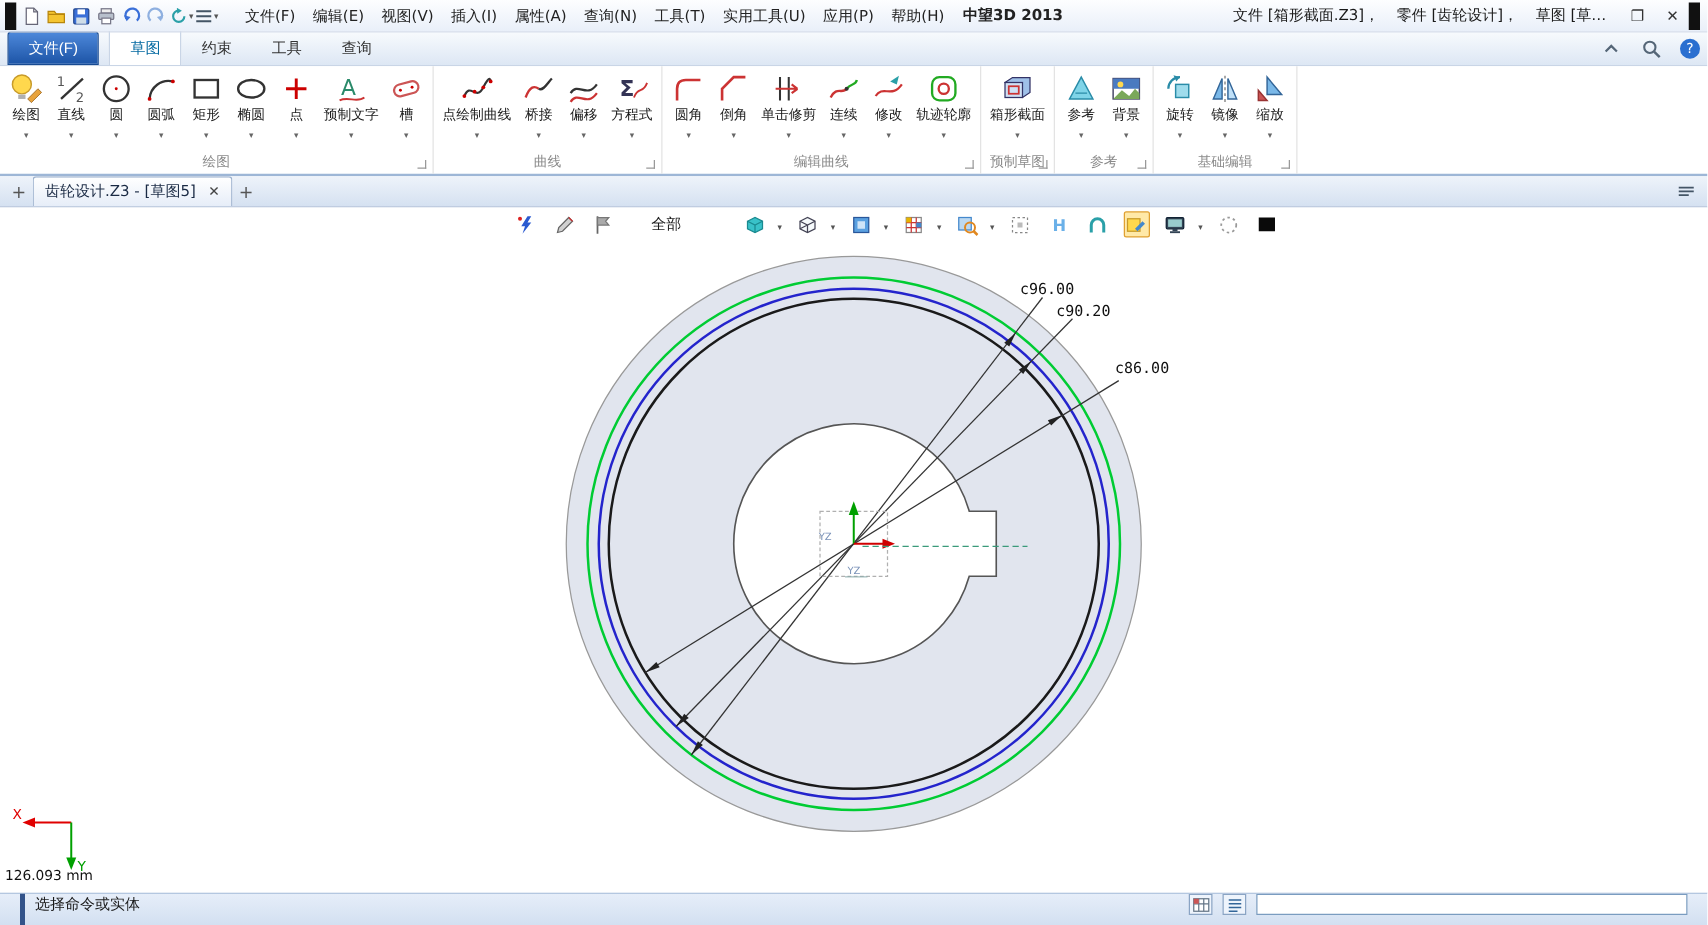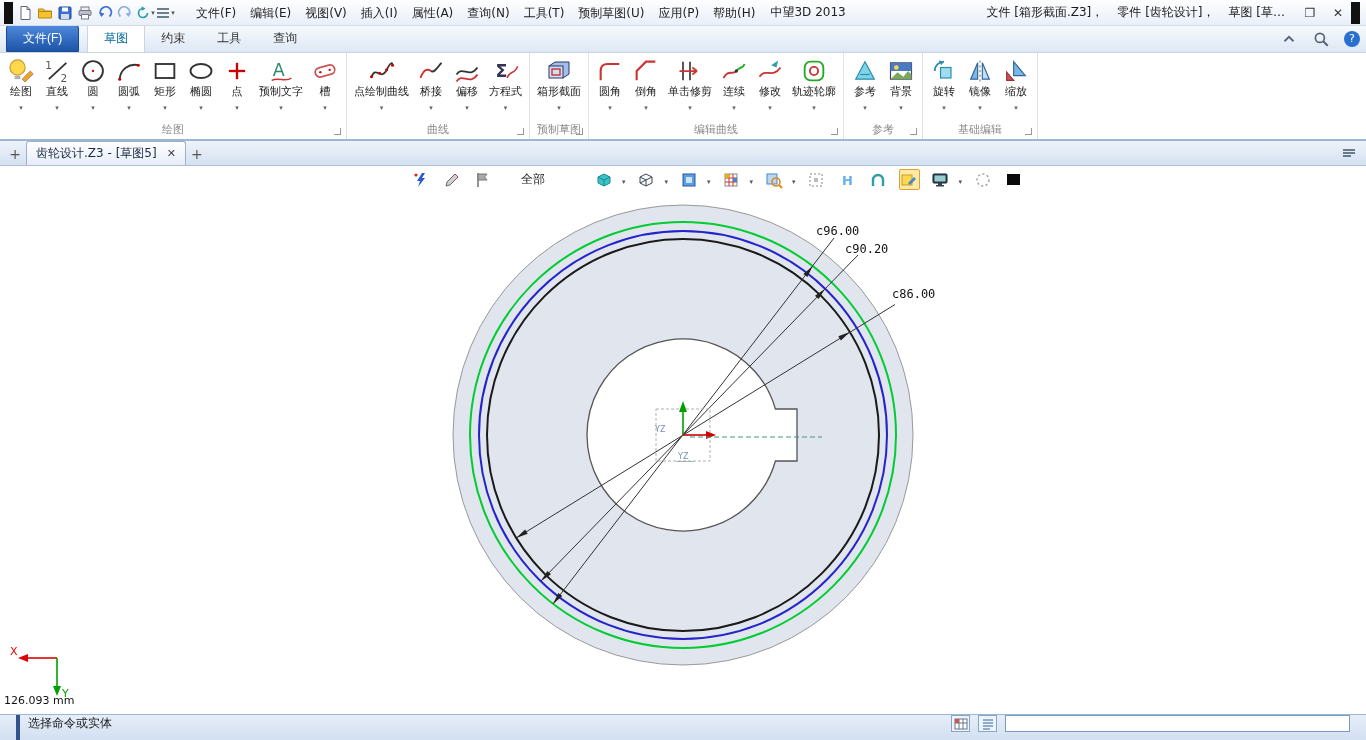--- a/index.html
+++ b/index.html
@@ -7,21 +7,21 @@
     font-family:"DejaVu Sans","Liberation Sans",sans-serif;font-size:12px;color:#222}
   
   .titlebar{height:26px;background:linear-gradient(#fdfeff,#e9eff9);border-bottom:1px solid #d4dcea;
     display:flex;align-items:center;padding:0 4px;position:relative}
   .edge-dark{width:9px;height:22px;background:#111;margin-right:2px}
   .qicon{width:20px;height:20px;display:flex;align-items:center;justify-content:center}
   .qicon svg{width:16px;height:16px}
   .qdd::after{content:"▾";font-size:7px;color:#555}
   .menus{display:flex;margin-left:14px}
   .menu-item{padding:0 7px;line-height:24px;white-space:nowrap}
-  .app-title{font-weight:normal;margin-left:8px;white-space:nowrap}
+  .app-title{font-weight:bold;margin-left:8px;white-space:nowrap}
   .doc-refs{margin-left:auto;display:flex;gap:14px;white-space:nowrap;color:#1a1a1a}
   .winbtns{display:flex;gap:10px;margin:0 4px 0 16px}
   .winbtn{width:18px;text-align:center;color:#333;cursor:default}
   
   .tabrow{height:27px;background:linear-gradient(#f7fafd,#dde7f4);display:flex;align-items:flex-end;
     padding:0 6px;border-bottom:1px solid #c9d5e6}
   .file-btn{background:linear-gradient(#4d88da,#1d55a7);color:#fff;border:1px solid #174a92;
     border-radius:3px 3px 0 0;padding:4px 16px;font-size:12px;margin-right:8px;cursor:default}
   .tab{padding:5px 16px;color:#333;cursor:default}
   .tab.active{background:#fff;border:1px solid #c9d5e6;border-bottom:none;color:#0369a1}
@@ -129,21 +129,21 @@
       </svg>
     </span>
   <nav class="menus">
     <span class="menu-item">文件(F)</span>
     <span class="menu-item">编辑(E)</span>
     <span class="menu-item">视图(V)</span>
     <span class="menu-item">插入(I)</span>
     <span class="menu-item">属性(A)</span>
     <span class="menu-item">查询(N)</span>
     <span class="menu-item">工具(T)</span>
-    <span class="menu-item">预制草图(U)</span>
+    <span class="menu-item">实用工具(U)</span>
     <span class="menu-item">应用(P)</span>
     <span class="menu-item">帮助(H)</span>
   </nav>
   <span class="app-title">中望3D 2013</span>
   <div class="doc-refs">
     <span>文件 [箱形截面.Z3]，</span>
     <span>零件 [齿轮设计]，</span>
     <span>草图 [草…</span>
   </div>
   <div class="winbtns">
@@ -294,84 +294,84 @@
           <span class="rlabel">方程式</span>
           <span class="dd"></span>
         </div>
     </div>
     <div class="rib-footer"><span class="gname">曲线</span><span class="launcher"></span></div>
   </div>
 
   <div class="rib-group">
     <div class="rib-buttons">
       <div class="rbtn">
+          <svg viewBox="0 0 24 24">
+            <path d="M4 20L4 12Q4 6 10 6L20 6" fill="none" stroke="#c33" stroke-width="1.8"></path>
+          </svg>
+          <span class="rlabel">圆角</span>
+          <span class="dd"></span>
+        </div>
+      <div class="rbtn">
+          <svg viewBox="0 0 24 24">
+            <path d="M4 20L4 12L12 4L20 4" fill="none" stroke="#c33" stroke-width="1.8"></path>
+          </svg>
+          <span class="rlabel">倒角</span>
+          <span class="dd"></span>
+        </div>
+      <div class="rbtn">
+          <svg viewBox="0 0 24 24">
+            <line x1="6" y1="4" x2="6" y2="20" stroke="#333" stroke-width="1.4"></line>
+            <line x1="12" y1="4" x2="12" y2="20" stroke="#333" stroke-width="1.4"></line>
+            <path d="M3 12L18 12M18 12l-4-3M18 12l-4 3" stroke="#c33" fill="none" stroke-width="1.5"></path>
+          </svg>
+          <span class="rlabel">单击修剪</span>
+          <span class="dd"></span>
+        </div>
+      <div class="rbtn">
+          <svg viewBox="0 0 24 24">
+            <path d="M3 18C7 10 11 16 14 12" fill="none" stroke="#c33" stroke-width="1.6"></path>
+            <path d="M14 12C17 8 20 10 21 6" fill="none" stroke="#2a2" stroke-width="1.6"></path>
+            <circle cx="14" cy="12" r="1.4" fill="#333"></circle>
+          </svg>
+          <span class="rlabel">连续</span>
+          <span class="dd"></span>
+        </div>
+      <div class="rbtn">
+          <svg viewBox="0 0 24 24">
+            <path d="M3 17C8 9 14 19 21 9" fill="none" stroke="#c33" stroke-width="1.5"></path>
+            <path d="M13 7l6-4-1.5 6Z" fill="#2aa0a8"></path>
+          </svg>
+          <span class="rlabel">修改</span>
+          <span class="dd"></span>
+        </div>
+      <div class="rbtn">
+          <svg viewBox="0 0 24 24">
+            <rect x="4" y="4" width="16" height="16" rx="5" fill="none" stroke="#2a2" stroke-width="1.6"></rect>
+            <circle cx="12" cy="12" r="3.5" fill="none" stroke="#c33" stroke-width="1.6"></circle>
+          </svg>
+          <span class="rlabel">轨迹轮廓</span>
+          <span class="dd"></span>
+        </div>
+    </div>
+    <div class="rib-footer"><span class="gname">编辑曲线</span><span class="launcher"></span></div>
+  </div>
+
+  <div class="rib-group">
+    <div class="rib-buttons">
+      <div class="rbtn">
           <svg viewBox="0 0 28 28">
             <path d="M4 9l6-4h14v12l-6 4z" fill="#9fc0e8" stroke="#336"></path>
             <rect x="4" y="9" width="14" height="12" fill="#cfe0f4" stroke="#336"></rect>
             <rect x="7" y="12" width="8" height="6" fill="none" stroke="#c33" stroke-width="1.4"></rect>
           </svg>
           <span class="rlabel">箱形截面</span>
           <span class="dd"></span>
         </div>
     </div>
     <div class="rib-footer"><span class="gname">预制草图</span><span class="launcher"></span></div>
-  </div>
-
-  <div class="rib-group">
-    <div class="rib-buttons">
-      <div class="rbtn">
-          <svg viewBox="0 0 24 24">
-            <path d="M4 20L4 12Q4 6 10 6L20 6" fill="none" stroke="#c33" stroke-width="1.8"></path>
-          </svg>
-          <span class="rlabel">圆角</span>
-          <span class="dd"></span>
-        </div>
-      <div class="rbtn">
-          <svg viewBox="0 0 24 24">
-            <path d="M4 20L4 12L12 4L20 4" fill="none" stroke="#c33" stroke-width="1.8"></path>
-          </svg>
-          <span class="rlabel">倒角</span>
-          <span class="dd"></span>
-        </div>
-      <div class="rbtn">
-          <svg viewBox="0 0 24 24">
-            <line x1="6" y1="4" x2="6" y2="20" stroke="#333" stroke-width="1.4"></line>
-            <line x1="12" y1="4" x2="12" y2="20" stroke="#333" stroke-width="1.4"></line>
-            <path d="M3 12L18 12M18 12l-4-3M18 12l-4 3" stroke="#c33" fill="none" stroke-width="1.5"></path>
-          </svg>
-          <span class="rlabel">单击修剪</span>
-          <span class="dd"></span>
-        </div>
-      <div class="rbtn">
-          <svg viewBox="0 0 24 24">
-            <path d="M3 18C7 10 11 16 14 12" fill="none" stroke="#c33" stroke-width="1.6"></path>
-            <path d="M14 12C17 8 20 10 21 6" fill="none" stroke="#2a2" stroke-width="1.6"></path>
-            <circle cx="14" cy="12" r="1.4" fill="#333"></circle>
-          </svg>
-          <span class="rlabel">连续</span>
-          <span class="dd"></span>
-        </div>
-      <div class="rbtn">
-          <svg viewBox="0 0 24 24">
-            <path d="M3 17C8 9 14 19 21 9" fill="none" stroke="#c33" stroke-width="1.5"></path>
-            <path d="M13 7l6-4-1.5 6Z" fill="#2aa0a8"></path>
-          </svg>
-          <span class="rlabel">修改</span>
-          <span class="dd"></span>
-        </div>
-      <div class="rbtn">
-          <svg viewBox="0 0 24 24">
-            <rect x="4" y="4" width="16" height="16" rx="5" fill="none" stroke="#2a2" stroke-width="1.6"></rect>
-            <circle cx="12" cy="12" r="3.5" fill="none" stroke="#c33" stroke-width="1.6"></circle>
-          </svg>
-          <span class="rlabel">轨迹轮廓</span>
-          <span class="dd"></span>
-        </div>
-    </div>
-    <div class="rib-footer"><span class="gname">编辑曲线</span><span class="launcher"></span></div>
   </div>
 
   <div class="rib-group">
     <div class="rib-buttons">
       <div class="rbtn">
           <svg viewBox="0 0 24 24">
             <path d="M4 19L12 4l8 15z" fill="#7fd4e8" stroke="#2a8ca8"></path>
             <path d="M8 15h8" stroke="#2a8ca8"></path>
           </svg>
           <span class="rlabel">参考</span>

